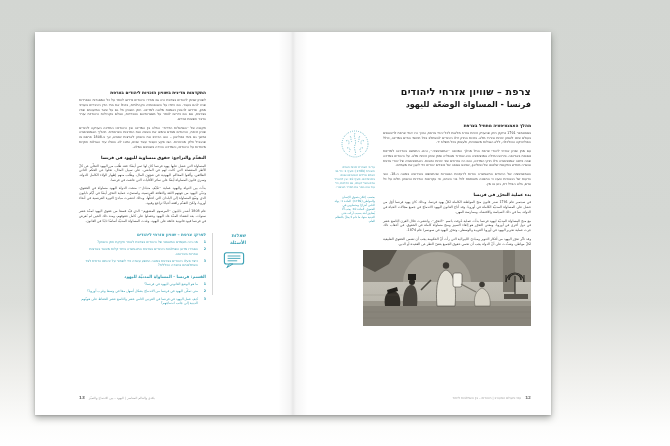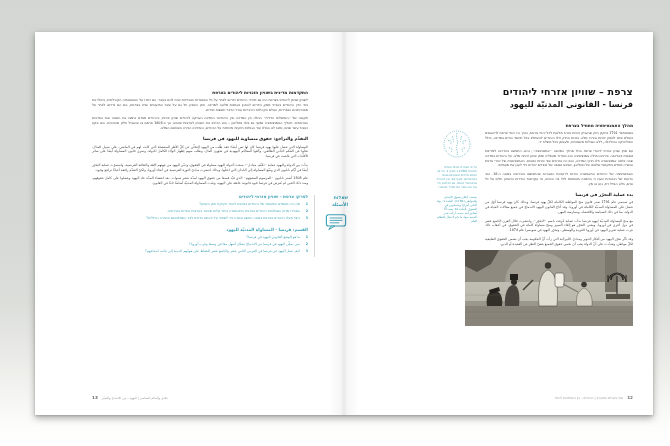--- a/index.html
+++ b/index.html
@@ -3,24 +3,23 @@
 <meta charset="utf-8">
 <style>
   html,body{margin:0;padding:0;}
   body{
     width:670px;height:446px;overflow:hidden;position:relative;
     background:linear-gradient(180deg,#d3d6d2 0%,#d5d8d4 50%,#dcdeda 68%,#efefec 84%,#fdfdfc 96%,#ffffff 100%);
     font-family:"DejaVu Sans","Liberation Sans",sans-serif;
     -webkit-text-size-adjust:none;
   }
   .spread{
-    position:absolute;left:35px;top:32px;width:605px;height:383px;background:#ffffff;
+    position:absolute;left:35px;top:32px;width:516px;height:383px;background:#ffffff;
     box-shadow:0 3px 7px rgba(50,55,50,.40),0 1px 2px rgba(0,0,0,.18);
     display:flex;
-    padding-left:13px;
   }
   .fold{
     position:absolute;left:50%;top:0;bottom:0;width:30px;transform:translateX(-50%);
     background:linear-gradient(90deg,rgba(0,0,0,0) 0%,rgba(0,0,0,.04) 40%,rgba(0,0,0,.09) 50%,rgba(0,0,0,.04) 60%,rgba(0,0,0,0) 100%);
     pointer-events:none;z-index:3;
   }
   .page{flex:1 1 50%;box-sizing:border-box;direction:rtl;position:relative;}
   .page-left{padding:58px 42px 16px 44px;}
   .page-right{padding:54px 20px 16px 86px;}
 
@@ -117,21 +116,21 @@
     </section>
 
     <footer class="pfooter">
       <span class="pnum">13</span>
       <span>بلادي والعالم المعاصر | اليهود – بين الاندماج والتميّز</span>
     </footer>
   </div>
 
   <div class="page page-right">
     <h1 class="title">צרפת – שוויון אזרחי ליהודים</h1>
-    <h2 class="subtitle">فرنسا - القانوني المدنيّة لليهود</h2>
+    <h2 class="subtitle">فرنسا - المساواة الوضعّة لليهود</h2>
 
     <div class="cols">
       <div class="main-col">
         <h3 class="sec">מהלך האמנציפציה מתחיל בצרפת</h3>
         <p class="body">בספטמבר 1791 נחקק חוק שהעניק זכויות אזרח מלאות לכל יהודי צרפת, ובכך היו יהודי צרפת לראשונים בעולם שזכו לשוויון זכויות אזרחי מלא. בזכות החוק יכלו היהודים להשתלב בכל תחומי החיים במדינה, כולל הפוליטיקה והכלכלה, ללא הגבלות משפטיות, ולעסוק בכל משלח יד.</p>
         <p class="body">עם מתן שוויון אזרחי ליהודי צרפת החל מהלך המכונה ״אמנציפציה״, והוא התפשט בהדרגה למדינות נוספות באירופה. פירוש המילה אמנציפציה הוא שחרור מאפליה ומתן שוויון זכויות מלא. על היהודים במדינה שבה ניתנה אמנציפציה חלו חוקי המדינה, והם היו אזרחים שווי זכויות וחובות. האמנציפציה של יהודי צרפת אושרה מחדש בתקופת שלטונו של נפוליאון, שכינס אספה של נכבדים יהודים כדי לעגן את מעמדם.</p>
         <p class="body">האמנציפציה של היהודים התאפשרה הודות לרעיונות הנאורות שהתפשטו באירופה במאה ה-18. הוגי הדעות של הנאורות טענו כי התבונה משותפת לכל בני האדם, וכי עקרונות החירות והשוויון חלים על כל אדם, בלא הבדל דת, גזע או מין.</p>
         <h3 class="sec gap">بدء عملية التحرّر في فرنسا</h3>
         <p class="body">في سبتمبر عام 1791 صدر قانون منح المواطنة الكاملة لكلّ يهود فرنسا، وبذلك كان يهود فرنسا أوّل من حصل على المساواة المدنيّة الكاملة في أوروبا. وقد أتاح القانون لليهود الاندماج في جميع مجالات الحياة في الدولة، بما في ذلك السياسة والاقتصاد، وممارسة المهن.</p>
         <p class="body">مع منح المساواة المدنيّة ليهود فرنسا بدأت عملية عُرفت باسم ״التحرّر״، وانتشرت خلال القرن التاسع عشر في دول أخرى في أوروبا. ومعنى التحرّر هو إلغاء التمييز ومنح مساواة كاملة في الحقوق. في أعقاب ذلك جرت عملية تحرير اليهود في أوروبا الغربية والوسطى، وتحرّر اليهود في سويسرا عام 1874.</p>

